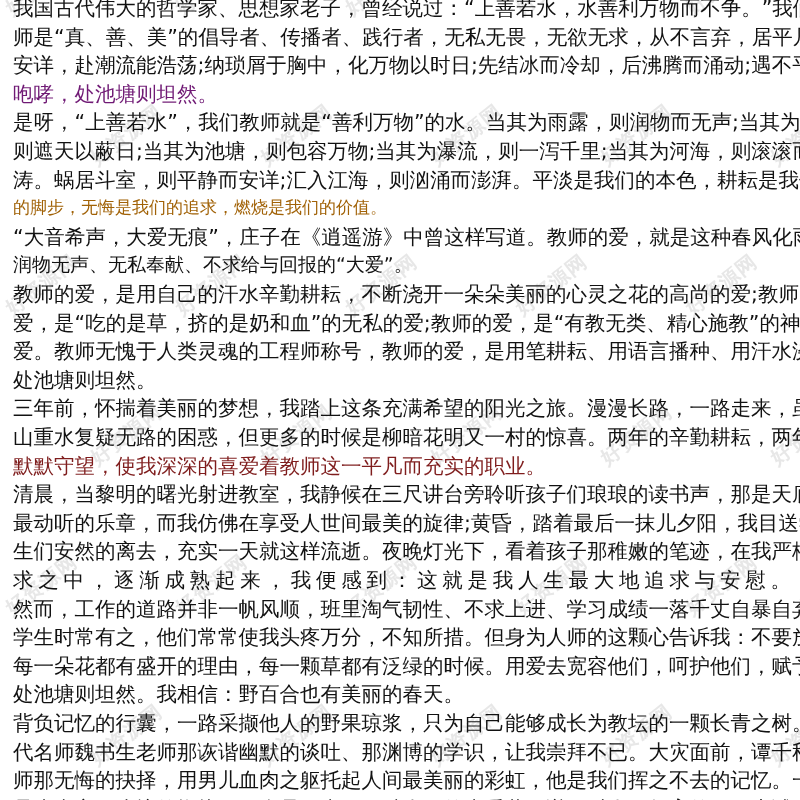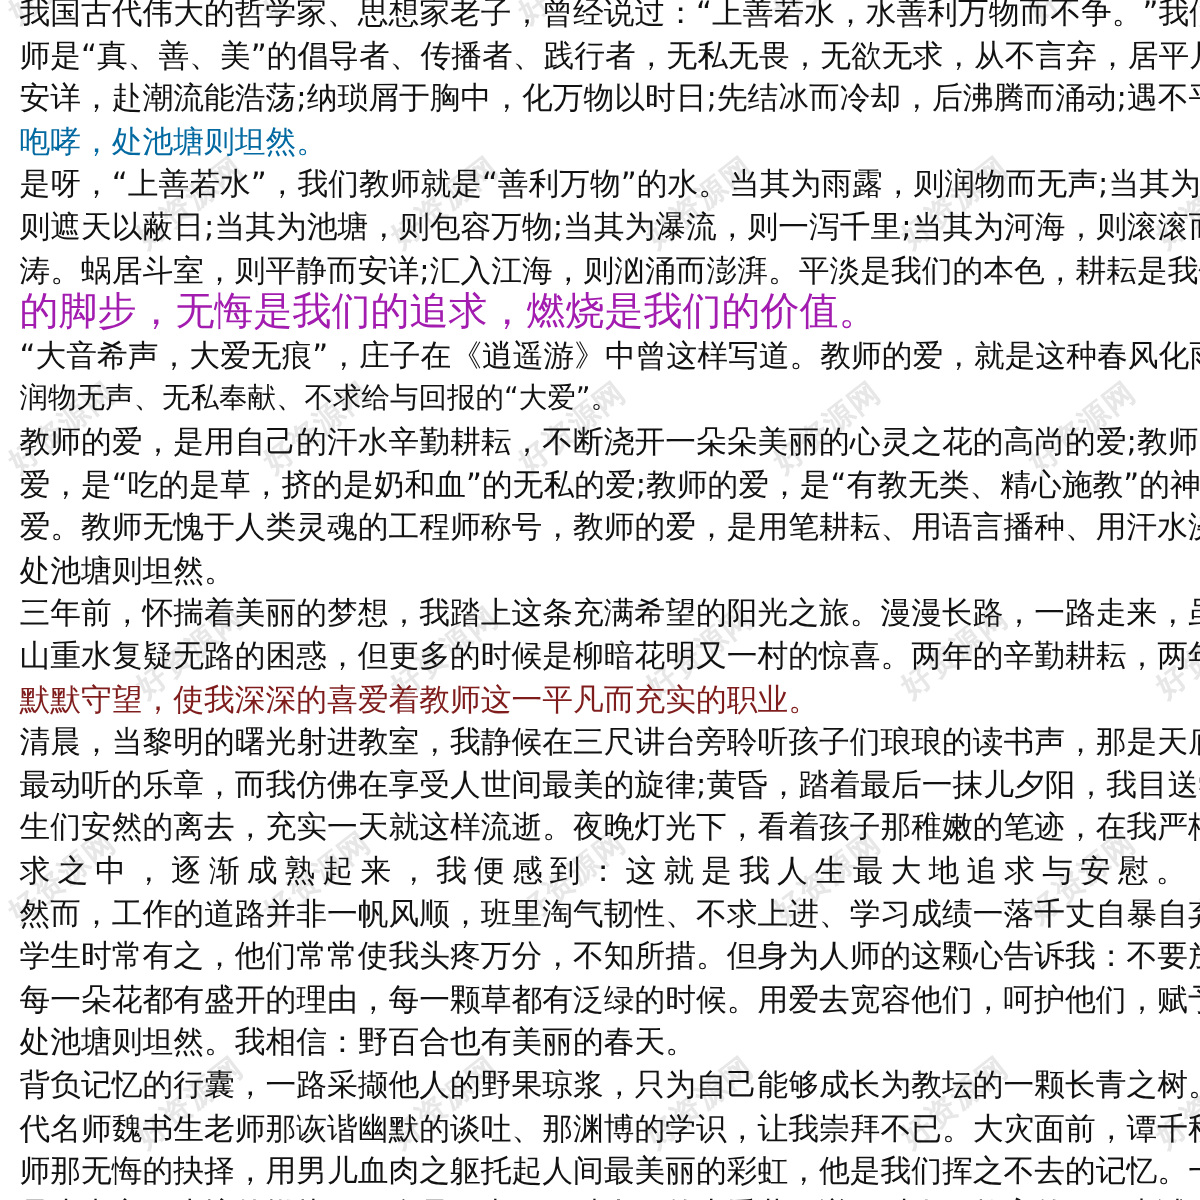--- a/index.html
+++ b/index.html
@@ -245,21 +245,21 @@
         <span>沸</span>
         <span>腾</span>
         <span>而</span>
         <span>涌</span>
         <span>动</span>
         <span>;</span>
         <span>遇</span>
         <span>不</span>
         <span>平</span>
       </div>
-      <div class="line last" style="top: 79.8px; left: 13px; width: 778px; font-size: 20.5px; color: #0369a1;">咆哮，处池塘则坦然。</div>
+      <div class="line last" style="top: 79.8px; left: 13px; width: 778px; font-size: 20.5px; color: #701a75;">咆哮，处池塘则坦然。</div>
       <div class="line justify" style="top: 108.4px; left: 13px; width: 778px; font-size: 20.5px; color: rgb(18, 18, 18);">
         <span>是</span>
         <span>呀</span>
         <span>，</span>
         <span>“</span>
         <span>上</span>
         <span>善</span>
         <span>若</span>
         <span>水</span>
         <span>”</span>
@@ -374,21 +374,21 @@
         <span>的</span>
         <span>本</span>
         <span>色</span>
         <span>，</span>
         <span>耕</span>
         <span>耘</span>
         <span>是</span>
         <span>我</span>
         <span>们</span>
       </div>
-      <div class="line last" style="top: 194.2px; left: 13px; width: 778px; font-size: 26px; color: #a21caf;">的脚步，无悔是我们的追求，燃烧是我们的价值。</div>
+      <div class="line last" style="top: 194.2px; left: 13px; width: 778px; font-size: 17px; color: #a16207;">的脚步，无悔是我们的追求，燃烧是我们的价值。</div>
       <div class="line justify" style="top: 222.8px; left: 13px; width: 778px; font-size: 20.5px; color: rgb(18, 18, 18);">
         <span>“</span>
         <span>大</span>
         <span>音</span>
         <span>希</span>
         <span>声</span>
         <span>，</span>
         <span>大</span>
         <span>爱</span>
         <span>无</span>

